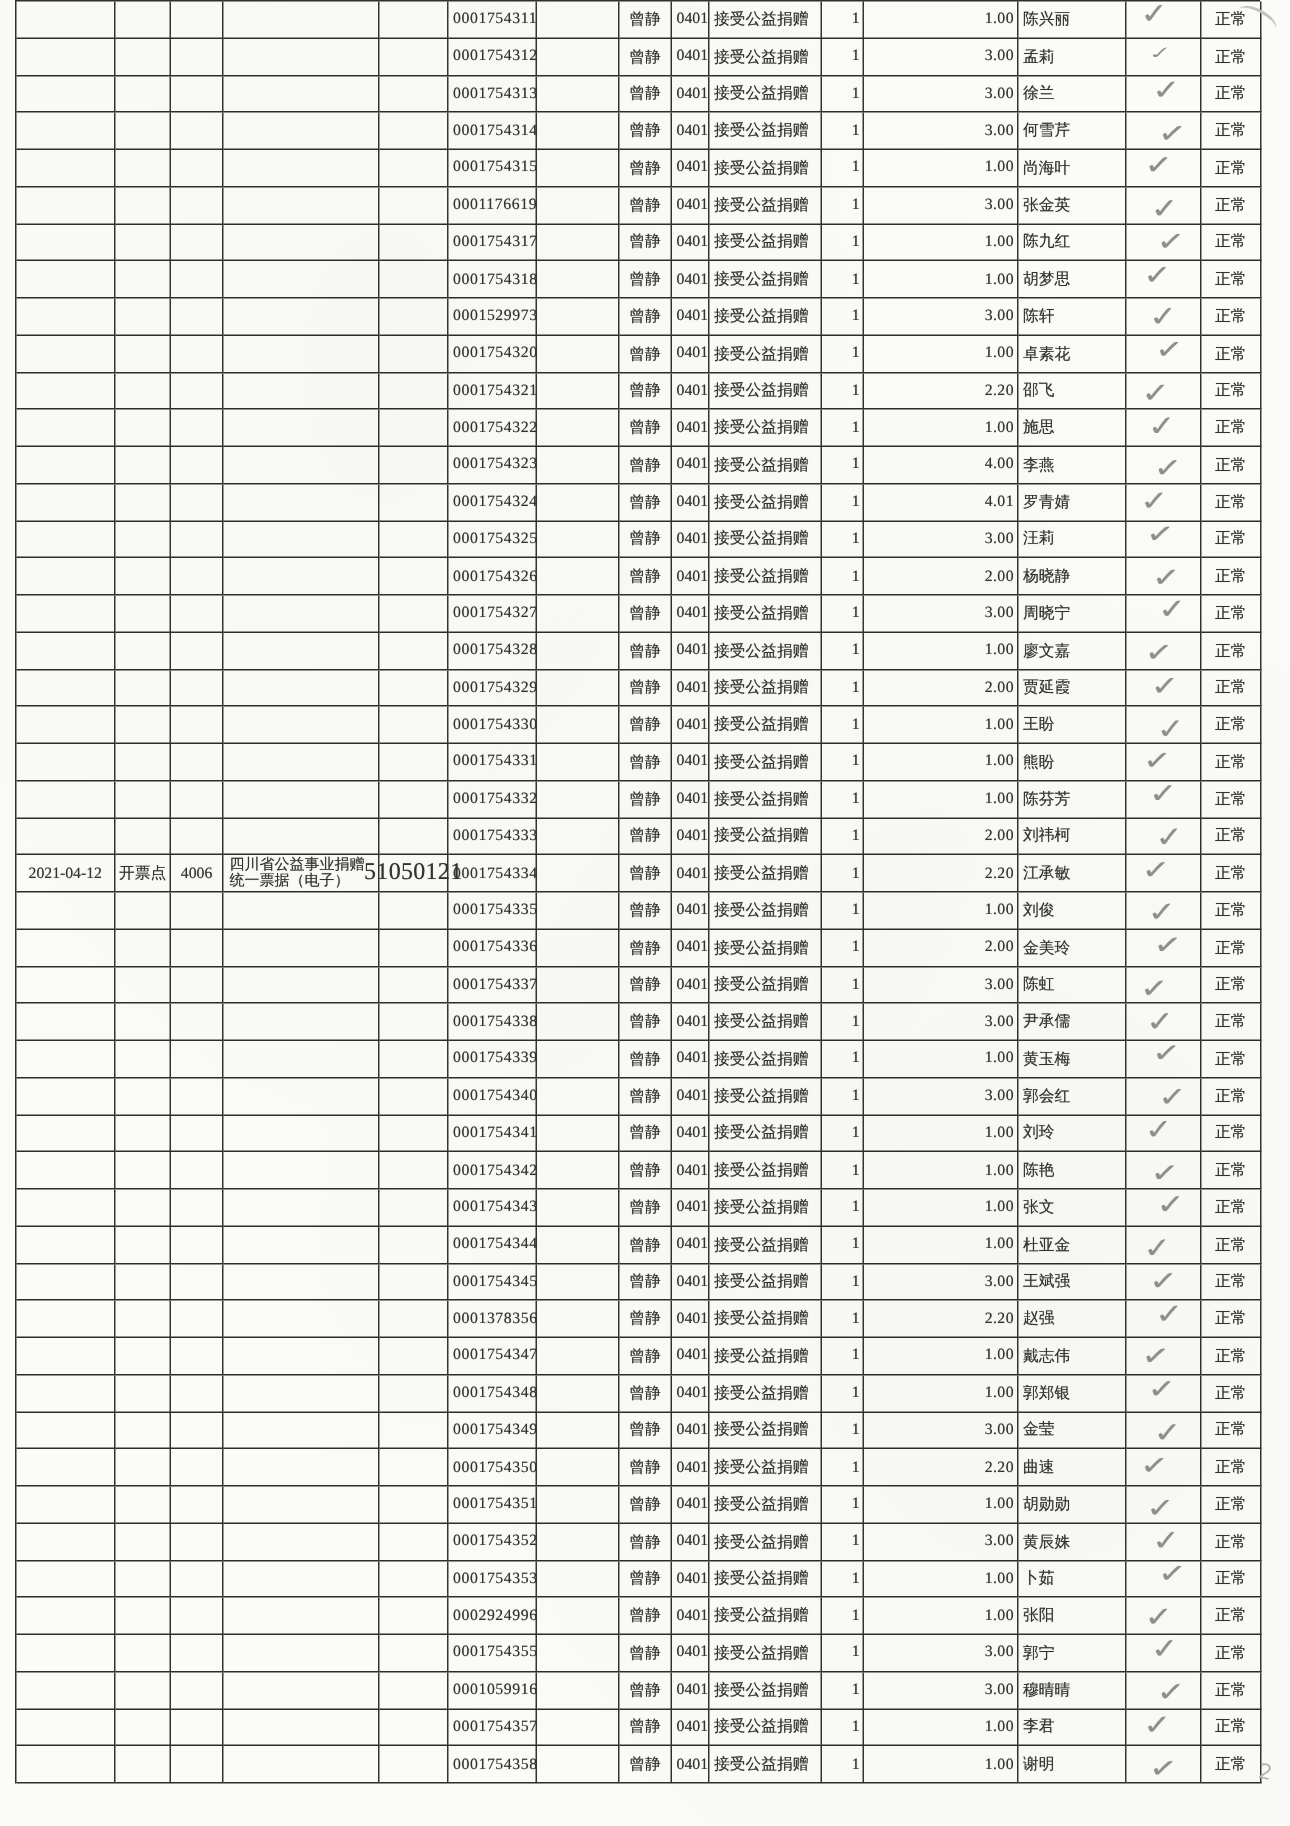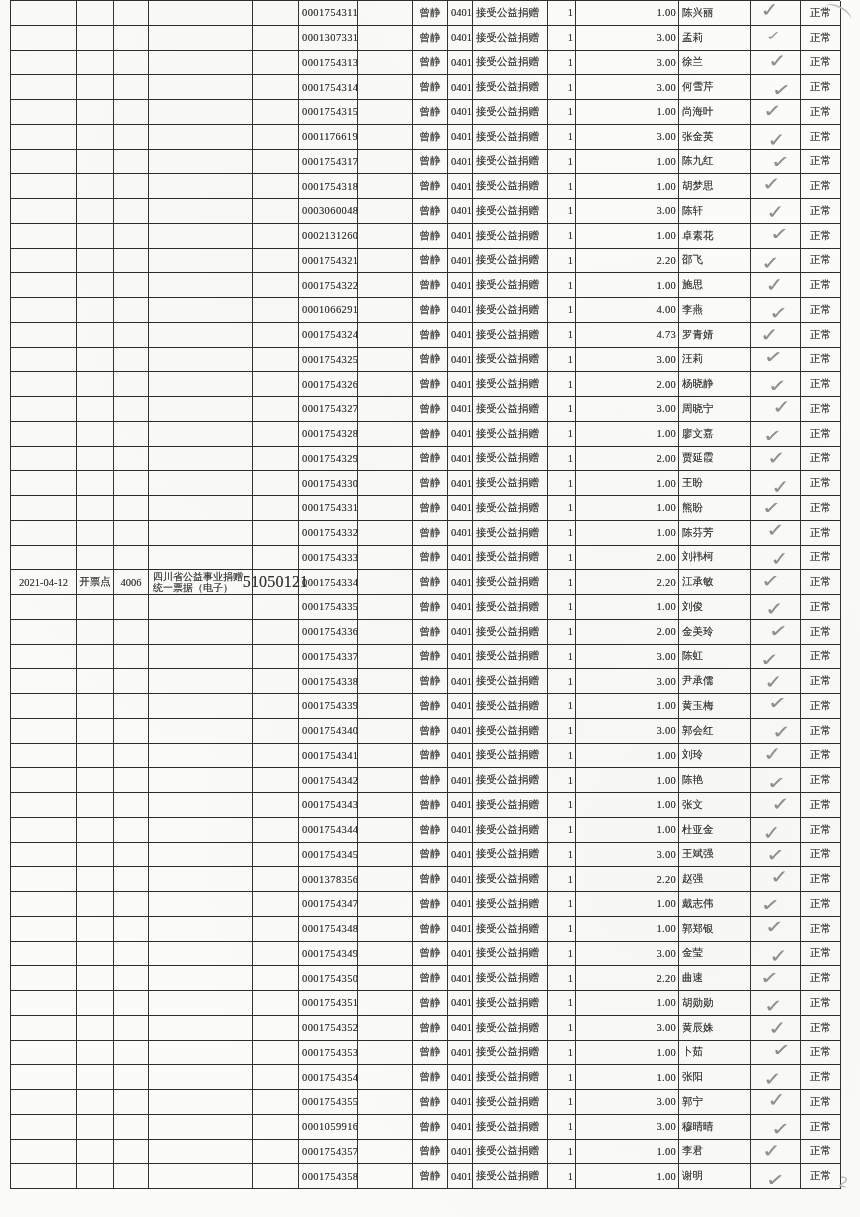--- a/index.html
+++ b/index.html
@@ -92,21 +92,21 @@
     <div class="cell c-center">
         <span class="check-icon" style="transform: translate(-6px, -3px) rotate(-5deg) scaleX(1.25);">✓</span>
       </div>
     <div class="cell c-center">正常</div>
 
     <div class="cell c-center"></div>
     <div class="cell c-center"></div>
     <div class="cell c-center"></div>
     <div class="cell c-left ticket-name"></div>
     <div class="cell c-center batch"></div>
-    <div class="cell c-left serial">0001307331</div>
+    <div class="cell c-left serial">0001754312</div>
     <div class="cell"></div>
     <div class="cell c-center">曾静</div>
     <div class="cell c-left">0401</div>
     <div class="cell c-left">接受公益捐赠</div>
     <div class="cell c-right">1</div>
     <div class="cell c-right amount">3.00</div>
     <div class="cell c-left">孟莉</div>
     <div class="cell c-center">
         <span class="check-icon" style="transform: translate(-2px, -2px) rotate(-14deg) scale(1.1, 0.45);">✓</span>
       </div>
@@ -218,39 +218,39 @@
     <div class="cell c-center">
         <span class="check-icon" style="transform: translate(-4px, -3px) rotate(0deg) scaleX(1.25);">✓</span>
       </div>
     <div class="cell c-center">正常</div>
 
     <div class="cell c-center"></div>
     <div class="cell c-center"></div>
     <div class="cell c-center"></div>
     <div class="cell c-left ticket-name"></div>
     <div class="cell c-center batch"></div>
-    <div class="cell c-left serial">0003060048</div>
+    <div class="cell c-left serial">0001529973</div>
     <div class="cell"></div>
     <div class="cell c-center">曾静</div>
     <div class="cell c-left">0401</div>
     <div class="cell c-left">接受公益捐赠</div>
     <div class="cell c-right">1</div>
     <div class="cell c-right amount">3.00</div>
     <div class="cell c-left">陈轩</div>
     <div class="cell c-center">
         <span class="check-icon" style="transform: translate(0px, 1px) rotate(-4deg) scaleX(1.25);">✓</span>
       </div>
     <div class="cell c-center">正常</div>
 
     <div class="cell c-center"></div>
     <div class="cell c-center"></div>
     <div class="cell c-center"></div>
     <div class="cell c-left ticket-name"></div>
     <div class="cell c-center batch"></div>
-    <div class="cell c-left serial">0002131260</div>
+    <div class="cell c-left serial">0001754320</div>
     <div class="cell"></div>
     <div class="cell c-center">曾静</div>
     <div class="cell c-left">0401</div>
     <div class="cell c-left">接受公益捐赠</div>
     <div class="cell c-right">1</div>
     <div class="cell c-right amount">1.00</div>
     <div class="cell c-left">卓素花</div>
     <div class="cell c-center">
         <span class="check-icon" style="transform: translate(4px, -2px) rotate(3deg) scaleX(1.25);">✓</span>
       </div>
@@ -290,21 +290,21 @@
     <div class="cell c-center">
         <span class="check-icon" style="transform: translate(-1px, -1px) rotate(-5deg) scaleX(1.25);">✓</span>
       </div>
     <div class="cell c-center">正常</div>
 
     <div class="cell c-center"></div>
     <div class="cell c-center"></div>
     <div class="cell c-center"></div>
     <div class="cell c-left ticket-name"></div>
     <div class="cell c-center batch"></div>
-    <div class="cell c-left serial">0001066291</div>
+    <div class="cell c-left serial">0001754323</div>
     <div class="cell"></div>
     <div class="cell c-center">曾静</div>
     <div class="cell c-left">0401</div>
     <div class="cell c-left">接受公益捐赠</div>
     <div class="cell c-right">1</div>
     <div class="cell c-right amount">4.00</div>
     <div class="cell c-left">李燕</div>
     <div class="cell c-center">
         <span class="check-icon" style="transform: translate(3px, 3px) rotate(2deg) scaleX(1.25);">✓</span>
       </div>
@@ -314,21 +314,21 @@
     <div class="cell c-center"></div>
     <div class="cell c-center"></div>
     <div class="cell c-left ticket-name"></div>
     <div class="cell c-center batch"></div>
     <div class="cell c-left serial">0001754324</div>
     <div class="cell"></div>
     <div class="cell c-center">曾静</div>
     <div class="cell c-left">0401</div>
     <div class="cell c-left">接受公益捐赠</div>
     <div class="cell c-right">1</div>
-    <div class="cell c-right amount">4.73</div>
+    <div class="cell c-right amount">4.01</div>
     <div class="cell c-left">罗青婧</div>
     <div class="cell c-center">
         <span class="check-icon" style="transform: translate(-6px, 0px) rotate(-2deg) scaleX(1.25);">✓</span>
       </div>
     <div class="cell c-center">正常</div>
 
     <div class="cell c-center"></div>
     <div class="cell c-center"></div>
     <div class="cell c-center"></div>
     <div class="cell c-left ticket-name"></div>
@@ -848,21 +848,21 @@
     <div class="cell c-center">
         <span class="check-icon" style="transform: translate(6px, -3px) rotate(3deg) scaleX(1.25);">✓</span>
       </div>
     <div class="cell c-center">正常</div>
 
     <div class="cell c-center"></div>
     <div class="cell c-center"></div>
     <div class="cell c-center"></div>
     <div class="cell c-left ticket-name"></div>
     <div class="cell c-center batch"></div>
-    <div class="cell c-left serial">0001754354</div>
+    <div class="cell c-left serial">0002924996</div>
     <div class="cell"></div>
     <div class="cell c-center">曾静</div>
     <div class="cell c-left">0401</div>
     <div class="cell c-left">接受公益捐赠</div>
     <div class="cell c-right">1</div>
     <div class="cell c-right amount">1.00</div>
     <div class="cell c-left">张阳</div>
     <div class="cell c-center">
         <span class="check-icon" style="transform: translate(-3px, 1px) rotate(-1deg) scaleX(1.25);">✓</span>
       </div>

